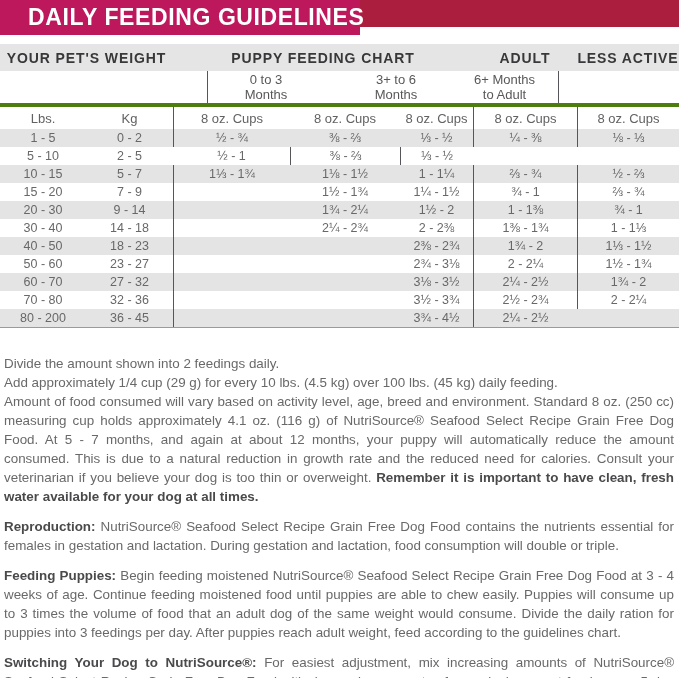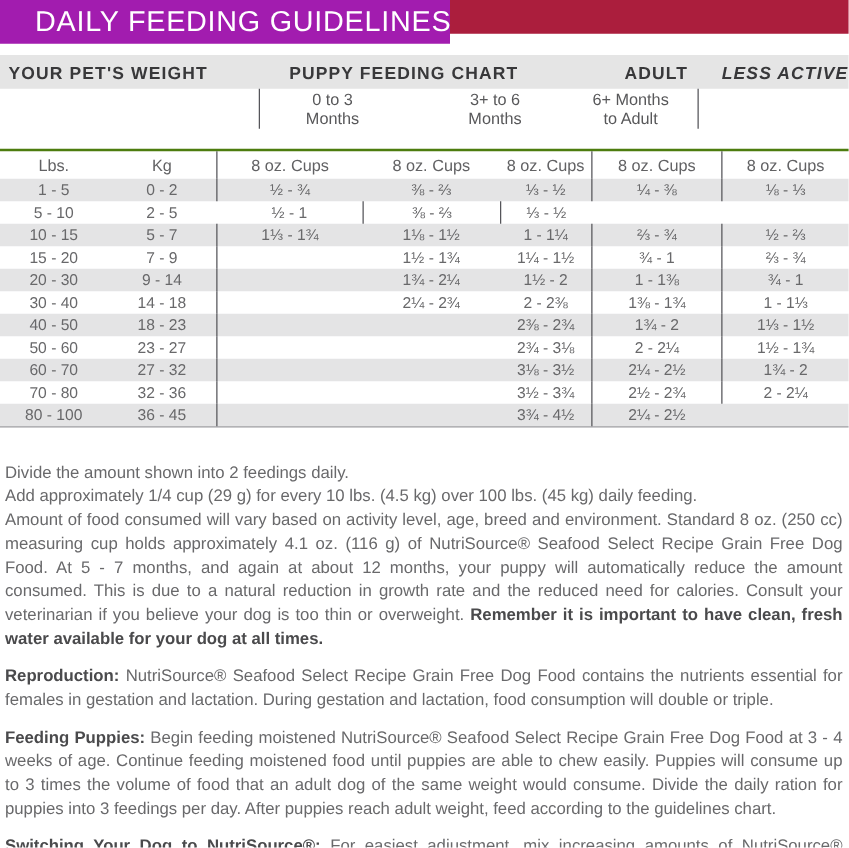--- a/index.html
+++ b/index.html
@@ -5,36 +5,36 @@
   html,body{margin:0;padding:0;}
   body{
     width:679px;height:678px;overflow:hidden;background:#ffffff;
     font-family:"Liberation Sans", sans-serif;
     -webkit-font-smoothing:antialiased;
   }
   
   .banner{position:relative;height:35px;}
   .banner-strip{position:absolute;top:0;left:0;right:0;height:27px;background:#AB1E3D;}
   .banner-title{
-    position:absolute;top:0;left:0;width:360px;height:35px;background:#a21caf;
-    color:#ffffff;font-weight:normal;font-size:23px;letter-spacing:0.6px;
+    position:absolute;top:0;left:0;width:360px;height:35px;background:#be185d;
+    color:#ffffff;font-weight:bold;font-size:23px;letter-spacing:0.6px;
     display:flex;align-items:center;padding-left:28px;box-sizing:border-box;white-space:nowrap;
   }
   
   .grid{display:grid;grid-template-columns:86px 87px 117px 110px 73px 104px 102px;}
   .gband{margin-top:9px;background:#e5e5e5;height:27px;align-items:center;}
   .gband .gh{font-weight:bold;font-size:14px;color:#38383A;letter-spacing:0.9px;text-align:center;}
   .gh-weight{grid-column:1 / span 2;}
   .gh-puppy{grid-column:3 / span 3;}
   .gh-adult{grid-column:6;}
-  .gh-less{grid-column:7;font-style:italic;}
+  .gh-less{grid-column:7;}
   .subhead{height:32px;gap:17px;}
   .subhead .cell{font-size:13px;color:#58585A;text-align:center;white-space:pre-line;line-height:15px;
     display:flex;align-items:center;justify-content:center;}
-  .unitrow{height:22px;border-top:2px solid #4d7c0f;margin-top:16px;}
+  .unitrow{height:22px;border-top:4px solid #4d7c0f;}
   .unitrow .cell{font-size:13px;color:#626264;text-align:center;display:flex;align-items:center;justify-content:center;}
   .t-body .row{height:18px;}
   .t-body .row:nth-child(odd){background:#E4E4E5;}
   .t-body .cell{font-size:12.5px;color:#68686A;text-align:center;display:flex;align-items:center;justify-content:center;white-space:nowrap;}
   .bl{border-left:1px solid #55555A;}
   .t-bottom{border-bottom:1px solid #9a9a9e;height:0;}
   
   .notes{margin-top:26px;padding:0 5px 0 4px;}
   .note{margin:0;font-size:13.4px;line-height:19px;color:#69696B;text-align:justify;}
   .note b{color:#4A4A4C;}
@@ -163,21 +163,21 @@
       <div class="grid row">
         <div class="cell ">70 - 80</div>
         <div class="cell ">32 - 36</div>
         <div class="cell bl"></div>
         <div class="cell "></div>
         <div class="cell ">3½ - 3¾</div>
         <div class="cell bl">2½ - 2¾</div>
         <div class="cell bl">2 - 2¼</div>
       </div>
       <div class="grid row">
-        <div class="cell ">80 - 100</div>
+        <div class="cell ">80 - 200</div>
         <div class="cell ">36 - 45</div>
         <div class="cell bl"></div>
         <div class="cell "></div>
         <div class="cell ">3¾ - 4½</div>
         <div class="cell bl">2¼ - 2½</div>
       </div>
     </div>
   <div class="t-bottom"></div>
 </div>
 

